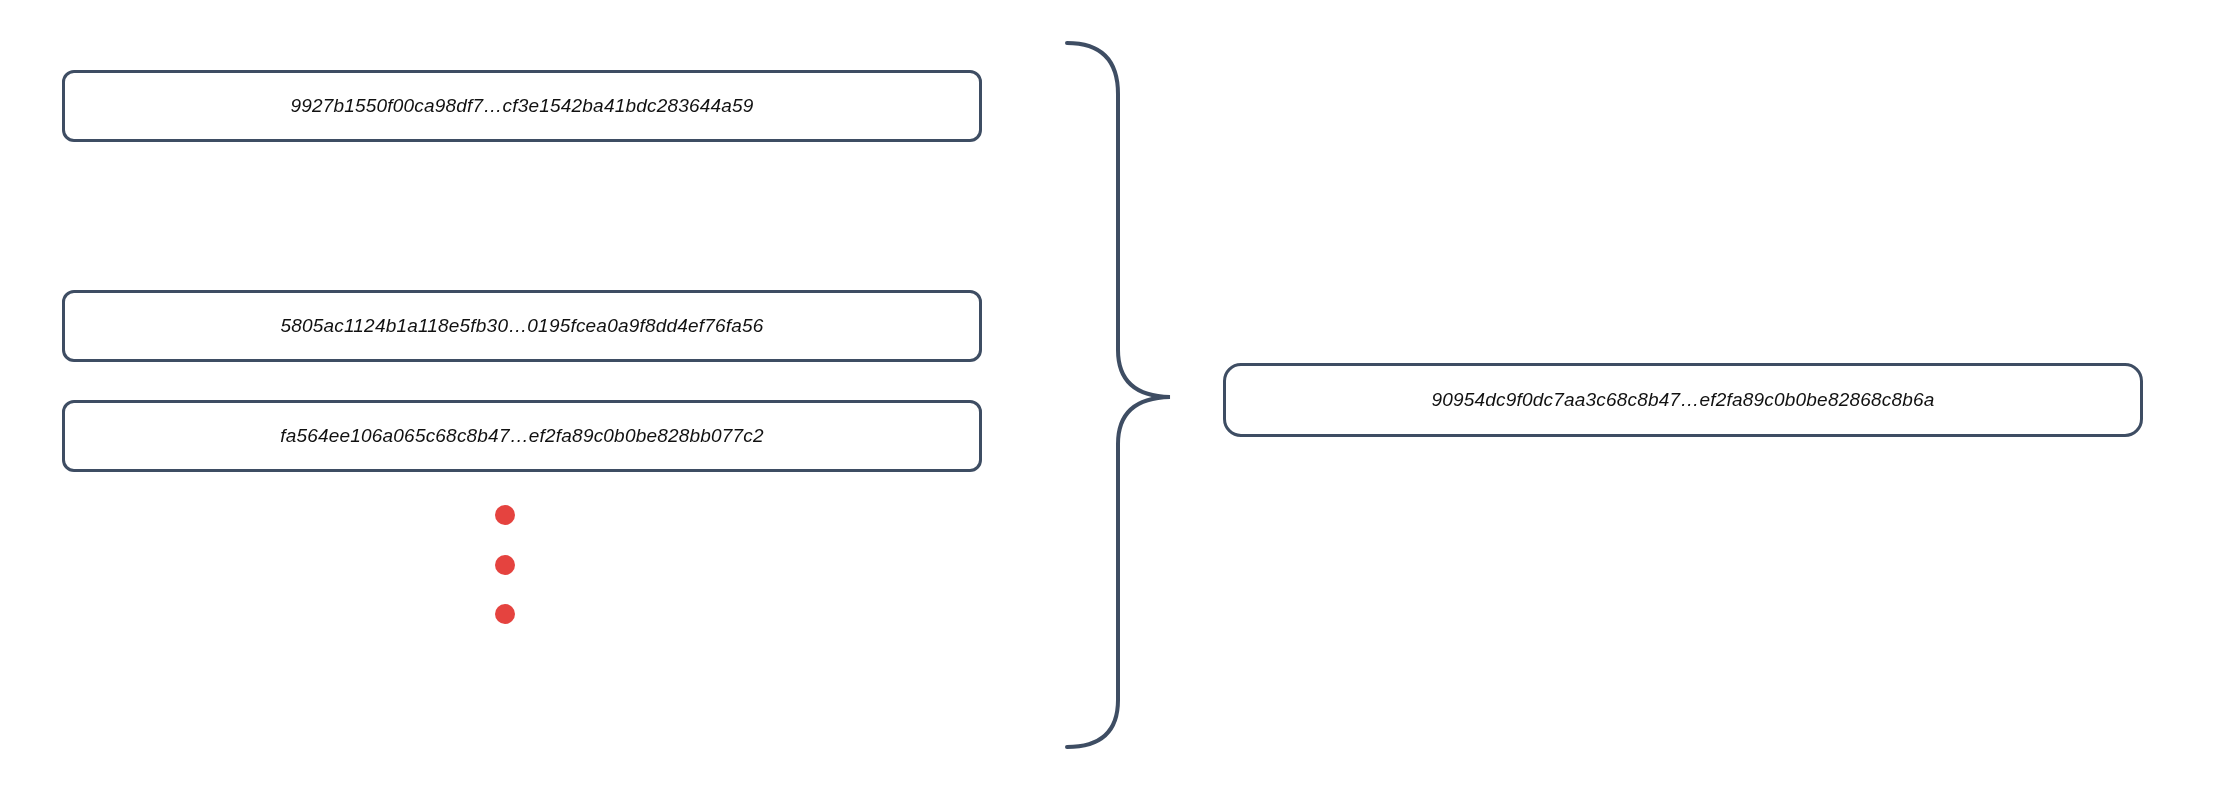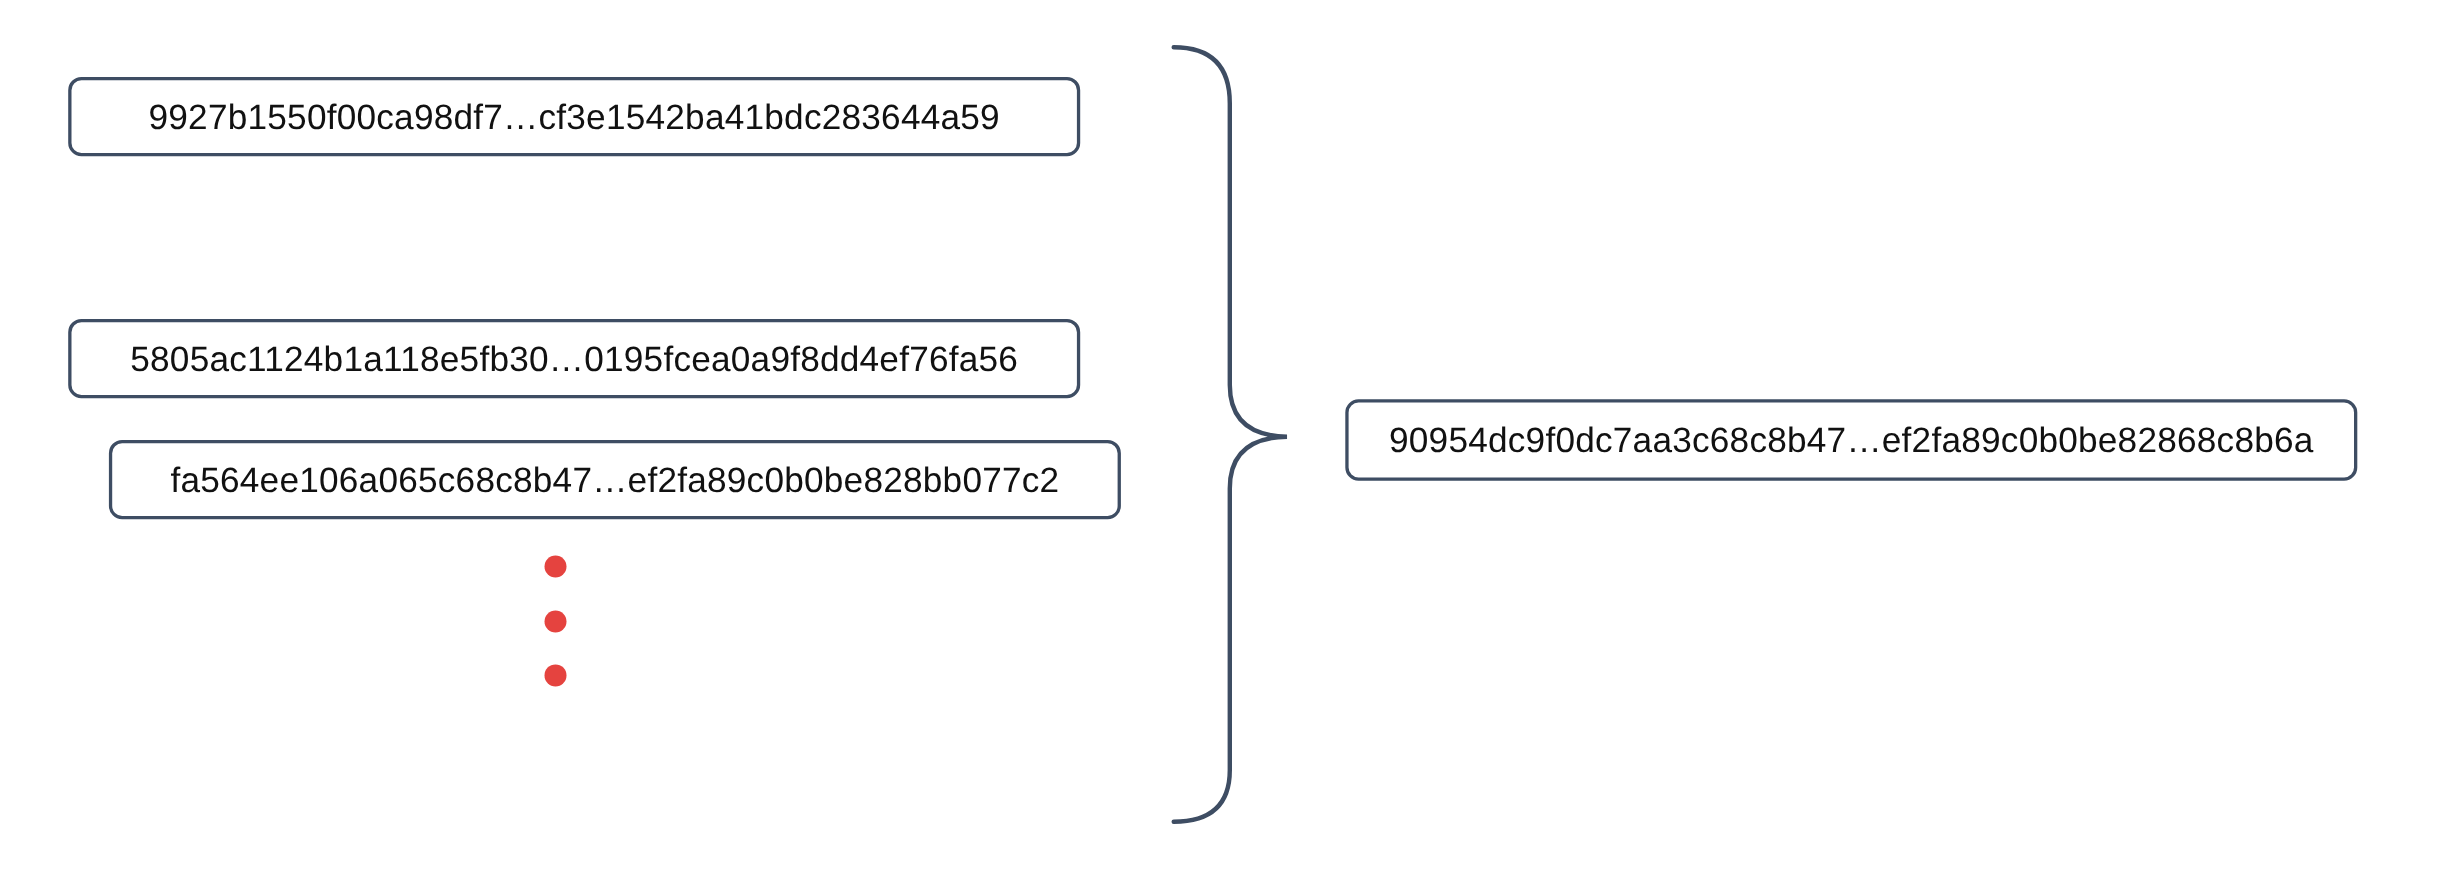--- a/index.html
+++ b/index.html
@@ -26,35 +26,37 @@
     position: absolute;
     left: 62px;
     width: 920px;
     height: 72px;
     border: 3px solid var(--border);
     border-radius: 12px;
     background: var(--background);
     display: flex;
     align-items: center;
     justify-content: center;
-    font-size: 32px;
+    font-size: 19px;
     color: var(--text);
     letter-spacing: 0.2px;
     white-space: nowrap;
+    font-style: italic;
   }
   .hash-box.b1 { top: 70px; }
   .hash-box.b2 { top: 180px; }
   .hash-box.b3 { top: 290px; text-align: center; }
-  .hash-box.b4 { top: 400px; margin-left: 37px; }
+  .hash-box.b4 { top: 400px; }
   .hash-box.b5 { top: 645px; }
   .hash-box.result {
     left: 1223px;
     top: 363px;
     width: 920px;
     height: 74px;
+    border-radius: 18px;
   }
   .ellipsis {
     position: absolute;
     left: 495px;
     top: 505px;
     width: 20px;
     height: 119px;
     display: flex;
     flex-direction: column;
     justify-content: space-between;

